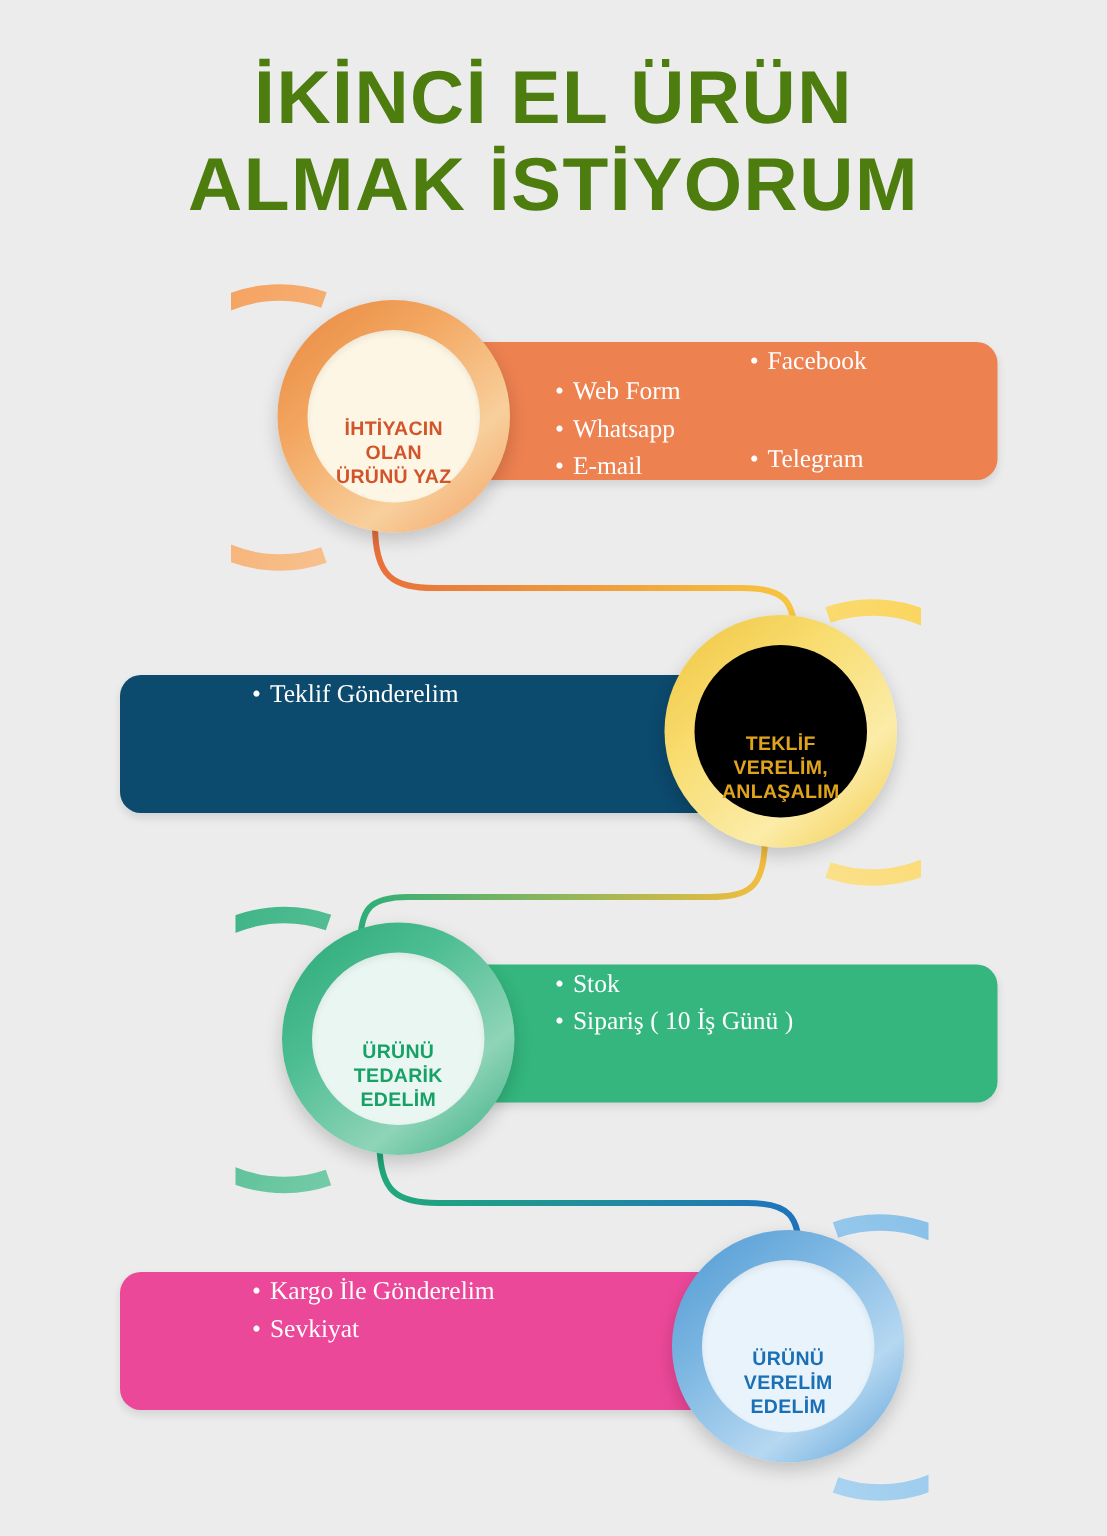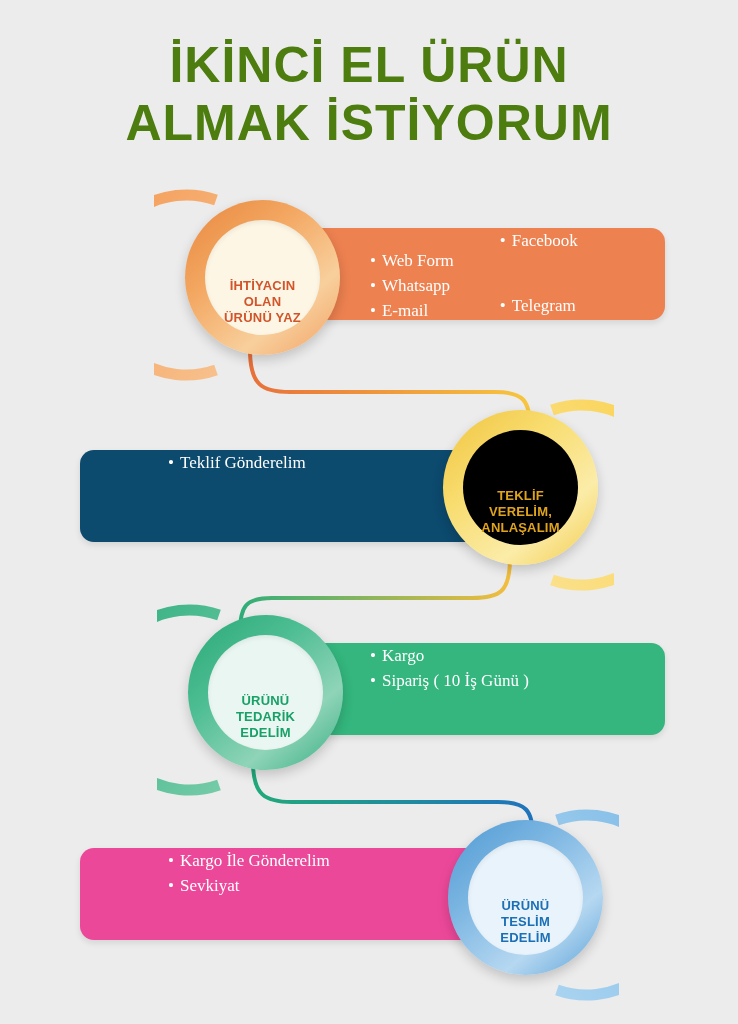--- a/index.html
+++ b/index.html
@@ -184,21 +184,21 @@
           <div>ANLAŞALIM</div>
         </div>
       </div>
     </div>
   </div>
 
   <div class="step step-3">
     <div class="panel" style="background:#34b67e;">
       <div class="bullets">
         <div class="bullet-col">
-          <span class="bullet"><span class="dot">•</span><span>Kargo</span></span>
+          <span class="bullet"><span class="dot">•</span><span>Stok</span></span>
           <span class="bullet"><span class="dot">•</span><span>Sipariş ( 10 İş Günü )</span></span>
         </div>
       </div>
     </div>
 
     <div class="circle-wrap">
       <svg class="outer-arc" viewBox="0 0 202 202">
         <defs>
             <linearGradient id="arc3" x1="0" y1="0" x2="1" y2="1">
           <stop offset="0%" stop-color="#2fae7e"></stop>
@@ -235,20 +235,20 @@
           <stop offset="0%" stop-color="#7fbbe6"></stop>
               <stop offset="100%" stop-color="#a9d3f0"></stop>
         </linearGradient>
           </defs>
         <path d="M 140 16 A 90 90 0 1 1 140 186" fill="none" stroke="url(#arc4)" stroke-width="11" stroke-linecap="butt"></path>
       </svg>
       <div class="ring" style="background:linear-gradient(140deg,#4f9ad3 0%,#7cb6e2 35%,#b6d8f1 70%,#5ba1d7 100%);"></div>
       <div class="inner-circle" style="background:#e8f3fc;">
         <div class="circle-label sm" style="color:#1b6fb5;">
           <div>ÜRÜNÜ</div>
-          <div>TESLİM</div>
+          <div>VERELİM</div>
           <div>EDELİM</div>
         </div>
       </div>
     </div>
   </div>
 
 </div>
 
 </body></html>

